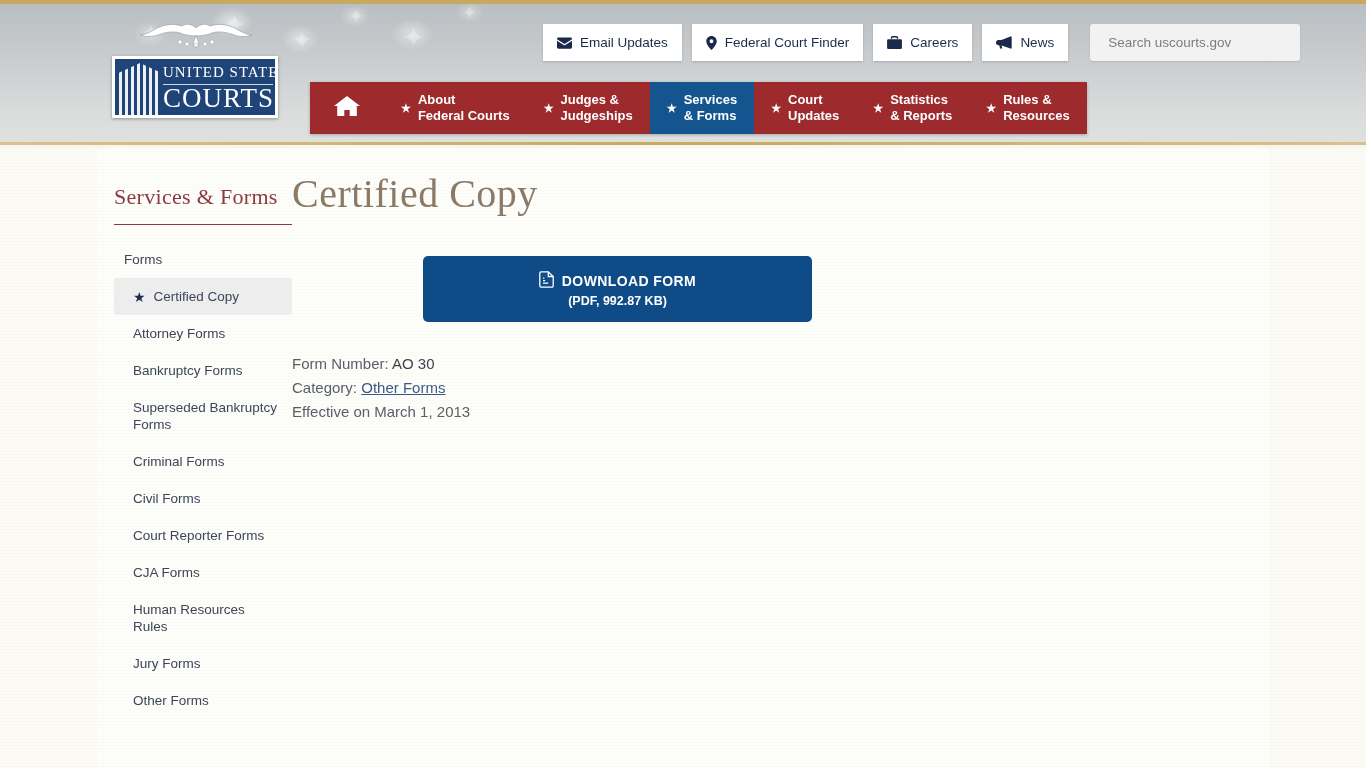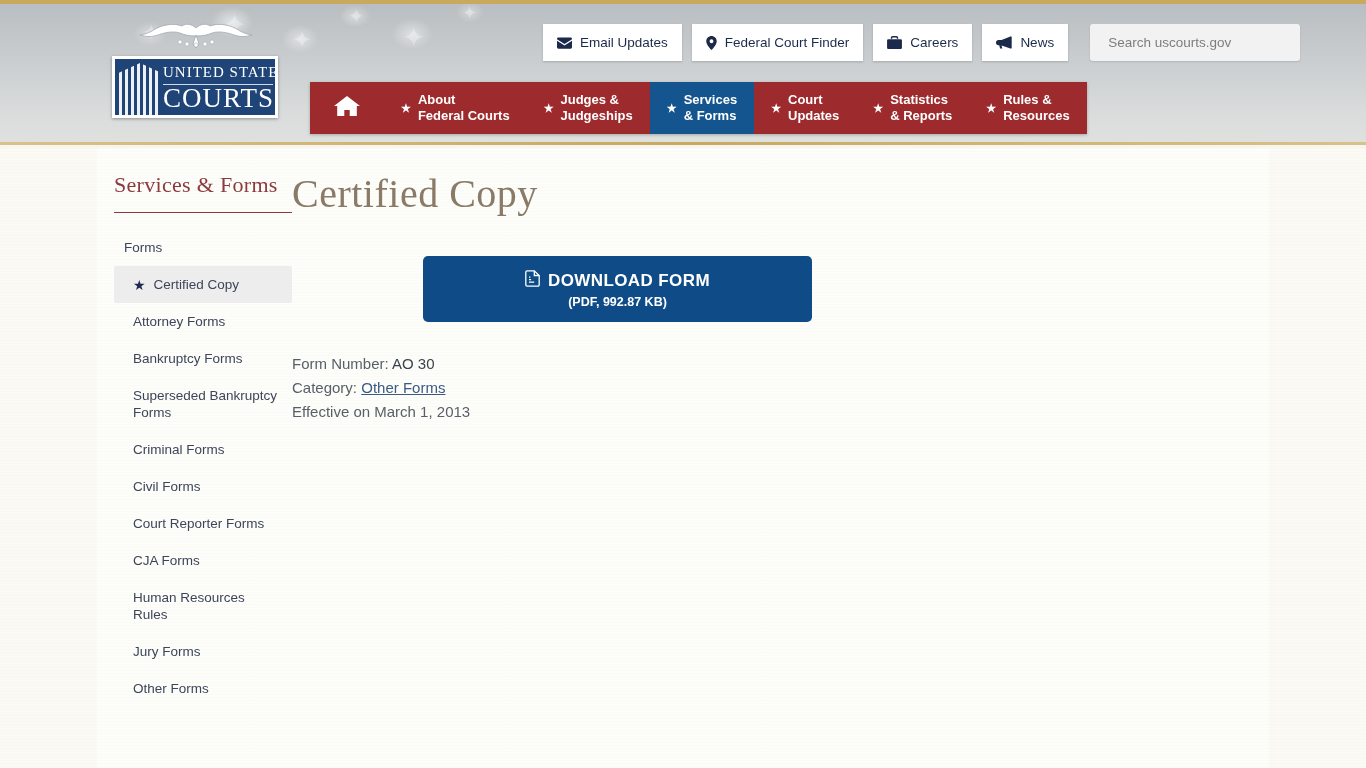--- a/index.html
+++ b/index.html
@@ -216,21 +216,21 @@
     height: 620px;
     background:
       repeating-linear-gradient(to bottom, rgba(0,0,0,.010) 0px, rgba(0,0,0,.010) 1px, rgba(255,255,255,0) 1px, rgba(255,255,255,0) 3px),
       #fdfdfa;
   }
 
   
   #sidebar {
     position: absolute;
     left: 17px;
-    top: 24px;
+    top: 36px;
     width: 178px;
   }
   #sidebar-title {
     font-family: "Liberation Serif", serif;
     font-size: 22px;
     color: #8d3a3f;
     letter-spacing: .3px;
     padding-bottom: 14px;
     border-bottom: 1px solid #8d3a3f;
     white-space: nowrap;
@@ -280,21 +280,21 @@
     color: #fff;
     cursor: pointer;
     display: flex;
     flex-direction: column;
     align-items: center;
     justify-content: center;
     gap: 3px;
     font-family: "Liberation Sans", sans-serif;
   }
   #download-btn .line1 {
-    font-size: 17px;
+    font-size: 14px;
     font-weight: bold;
     letter-spacing: .4px;
     display: flex;
     align-items: center;
     gap: 8px;
   }
   #download-btn .line2 {
     font-size: 12.5px;
     font-weight: bold;
   }

